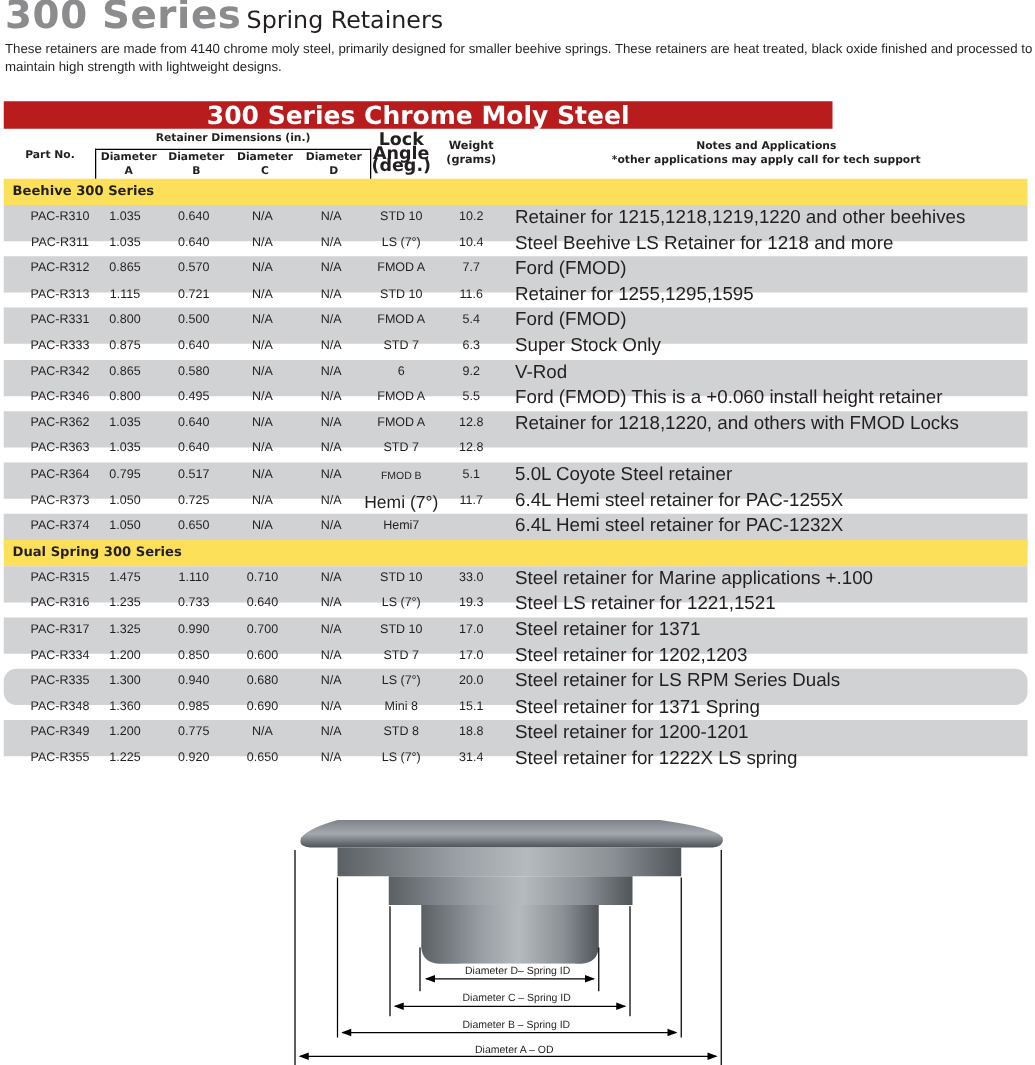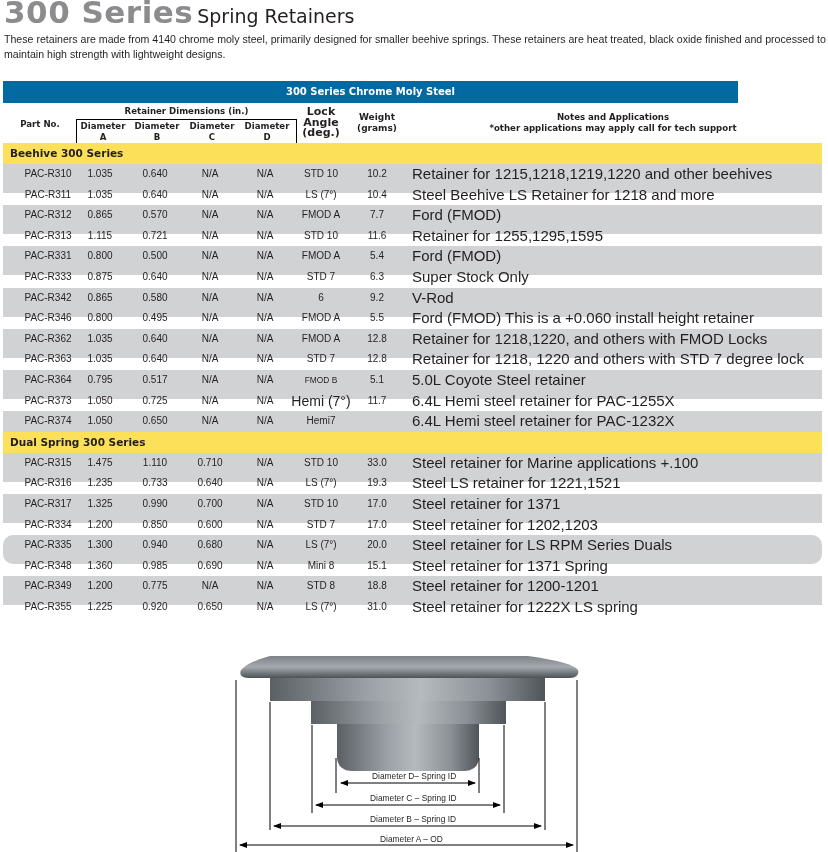--- a/index.html
+++ b/index.html
@@ -1,21 +1,21 @@
 <!DOCTYPE html>
 <html><head>
 <meta charset="utf-8">
 <style>
   html, body { margin:0; padding:0; background:#ffffff; }
   body { width:828px; height:852px; position:relative; overflow:hidden; font-family:"Liberation Sans", sans-serif; color:#231f20; }
   .title { position:absolute; left:4px; top:-6px; white-space:nowrap; }
   .title .big { font-family:"DejaVu Sans", sans-serif; font-weight:bold; font-size:31px; color:#8c8c8e; letter-spacing:0.5px; }
   .title .small { font-family:"DejaVu Sans", sans-serif; font-size:19px; color:#231f20; margin-left:4px; }
   .desc { position:absolute; left:4px; top:32px; width:822px; font-size:10.6px; line-height:15px; color:#231f20; font-family:"Liberation Sans Narrow","Liberation Sans", sans-serif; }
-  .blackbar { position:absolute; left:3px; top:81px; width:735px; height:22px; background:#0369a1; color:#fff; font-family:"DejaVu Sans", sans-serif; font-weight:bold; font-size:10px; text-align:center; line-height:22px; }
+  .blackbar { position:absolute; left:3px; top:81px; width:663px; height:22px; background:#b91c1c; color:#fff; font-family:"DejaVu Sans", sans-serif; font-weight:bold; font-size:20px; text-align:center; line-height:22px; }
   .hdr { position:absolute; top:103px; left:3px; width:819px; height:40px; font-family:"DejaVu Sans", sans-serif; font-weight:bold; font-size:8.6px; color:#231f20; }
   .hdr div { position:absolute; text-align:center; line-height:10.5px; }
   .dimbox { position:absolute; left:73px; top:16px; width:219px; height:24px; border-top:1px solid #000; border-left:1px solid #000; border-right:1px solid #000; }
   .band { position:absolute; left:3px; width:819px; height:21px; background:#fde05a; font-family:"DejaVu Sans", sans-serif; font-weight:bold; font-size:10.5px; line-height:21px; color:#231f20; }
   .band span { padding-left:7px; }
   .row { position:absolute; left:3px; width:819px; height:29px; font-size:10px; line-height:20.6px; color:#231f20; }
   .row.g { background:#d1d2d4; }
   .row span { position:absolute; top:0; text-align:center; white-space:nowrap; }
   .c-part { left:10px; width:70px; }
   .c-a { left:72px; width:50px; }
@@ -39,21 +39,21 @@
 <div class="blackbar">300 Series Chrome Moly Steel</div>
 
 <div class="hdr">
   <div style="left:8px; width:58px; top:16px;">Part No.</div>
   <div style="left:73px; width:221px; top:3px;">Retainer Dimensions (in.)</div>
   <div class="dimbox"></div>
   <div style="left:74px; width:52px; top:18px;"><span>Diameter</span><br><span>A</span></div>
   <div style="left:128px; width:52px; top:18px;"><span>Diameter</span><br><span>B</span></div>
   <div style="left:183px; width:52px; top:18px;"><span>Diameter</span><br><span>C</span></div>
   <div style="left:238px; width:52px; top:18px;"><span>Diameter</span><br><span>D</span></div>
-  <div style="left:292px; width:52px; top:4px; font-size:11px;"><span>Lock</span><br><span>Angle</span><br><span>(deg.)</span></div>
+  <div style="left:292px; width:52px; top:4px; font-size:14px;"><span>Lock</span><br><span>Angle</span><br><span>(deg.)</span></div>
   <div style="left:348px; width:52px; top:9px; font-size:9px;"><span>Weight</span><br><span>(grams)</span></div>
   <div style="left:400px; width:420px; top:9px;"><span>Notes and Applications</span><br><span>*other applications may apply call for tech support</span></div>
 </div>
 
 <div id="table-body">
     <div class="band" style="top: 143px;"><span>Beehive 300 Series</span></div>
     <div class="row g" style="top: 164px;">
       <span class="c-part">PAC-R310</span>
       <span class="c-a">1.035</span>
       <span class="c-b">0.640</span>
@@ -144,21 +144,20 @@
       <span class="c-notes">Retainer for 1218,1220, and others with FMOD Locks</span>
     </div>
     <div class="row" style="top: 349.4px;">
       <span class="c-part">PAC-R363</span>
       <span class="c-a">1.035</span>
       <span class="c-b">0.640</span>
       <span class="c-c">N/A</span>
       <span class="c-d">N/A</span>
       <span class="c-lock">STD 7</span>
       <span class="c-w">12.8</span>
-      <span class="c-notes">Retainer for 1218, 1220 and others with STD 7 degree lock</span>
     </div>
     <div class="row g" style="top: 370px;">
       <span class="c-part">PAC-R364</span>
       <span class="c-a">0.795</span>
       <span class="c-b">0.517</span>
       <span class="c-c">N/A</span>
       <span class="c-d">N/A</span>
       <span class="c-lock" style="font-size: 8.4px;">FMOD B</span>
       <span class="c-w">5.1</span>
       <span class="c-notes">5.0L Coyote Steel retainer</span>
@@ -254,21 +253,21 @@
       <span class="c-w">18.8</span>
       <span class="c-notes">Steel retainer for 1200-1201</span>
     </div>
     <div class="row" style="top: 597px;">
       <span class="c-part">PAC-R355</span>
       <span class="c-a">1.225</span>
       <span class="c-b">0.920</span>
       <span class="c-c">0.650</span>
       <span class="c-d">N/A</span>
       <span class="c-lock">LS (7°)</span>
-      <span class="c-w">31.0</span>
+      <span class="c-w">31.4</span>
       <span class="c-notes">Steel retainer for 1222X LS spring</span>
     </div>
   </div>
 
 <div class="diagram">
   <svg width="380" height="222" viewBox="0 0 380 222">
     <defs>
       <linearGradient id="metal" x1="0" y1="0" x2="1" y2="0">
         <stop offset="0" stop-color="#5b6065"></stop>
         <stop offset="0.35" stop-color="#9aa0a5"></stop>

